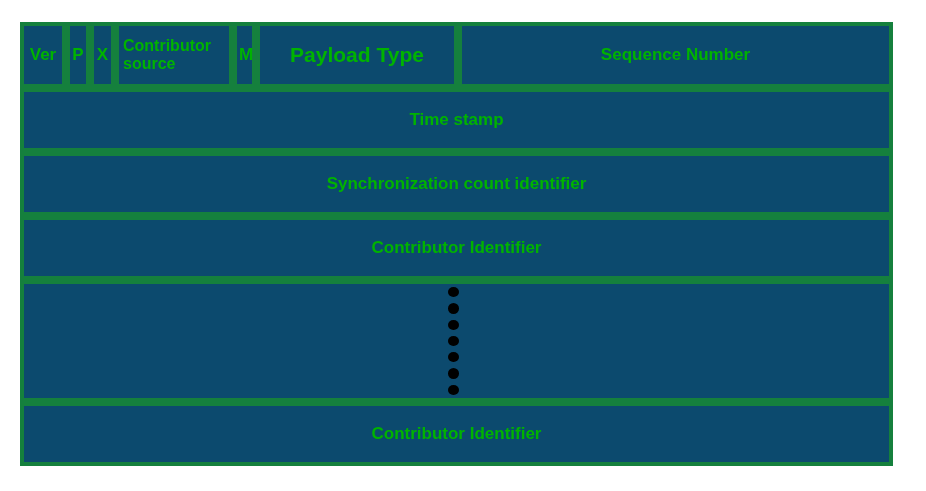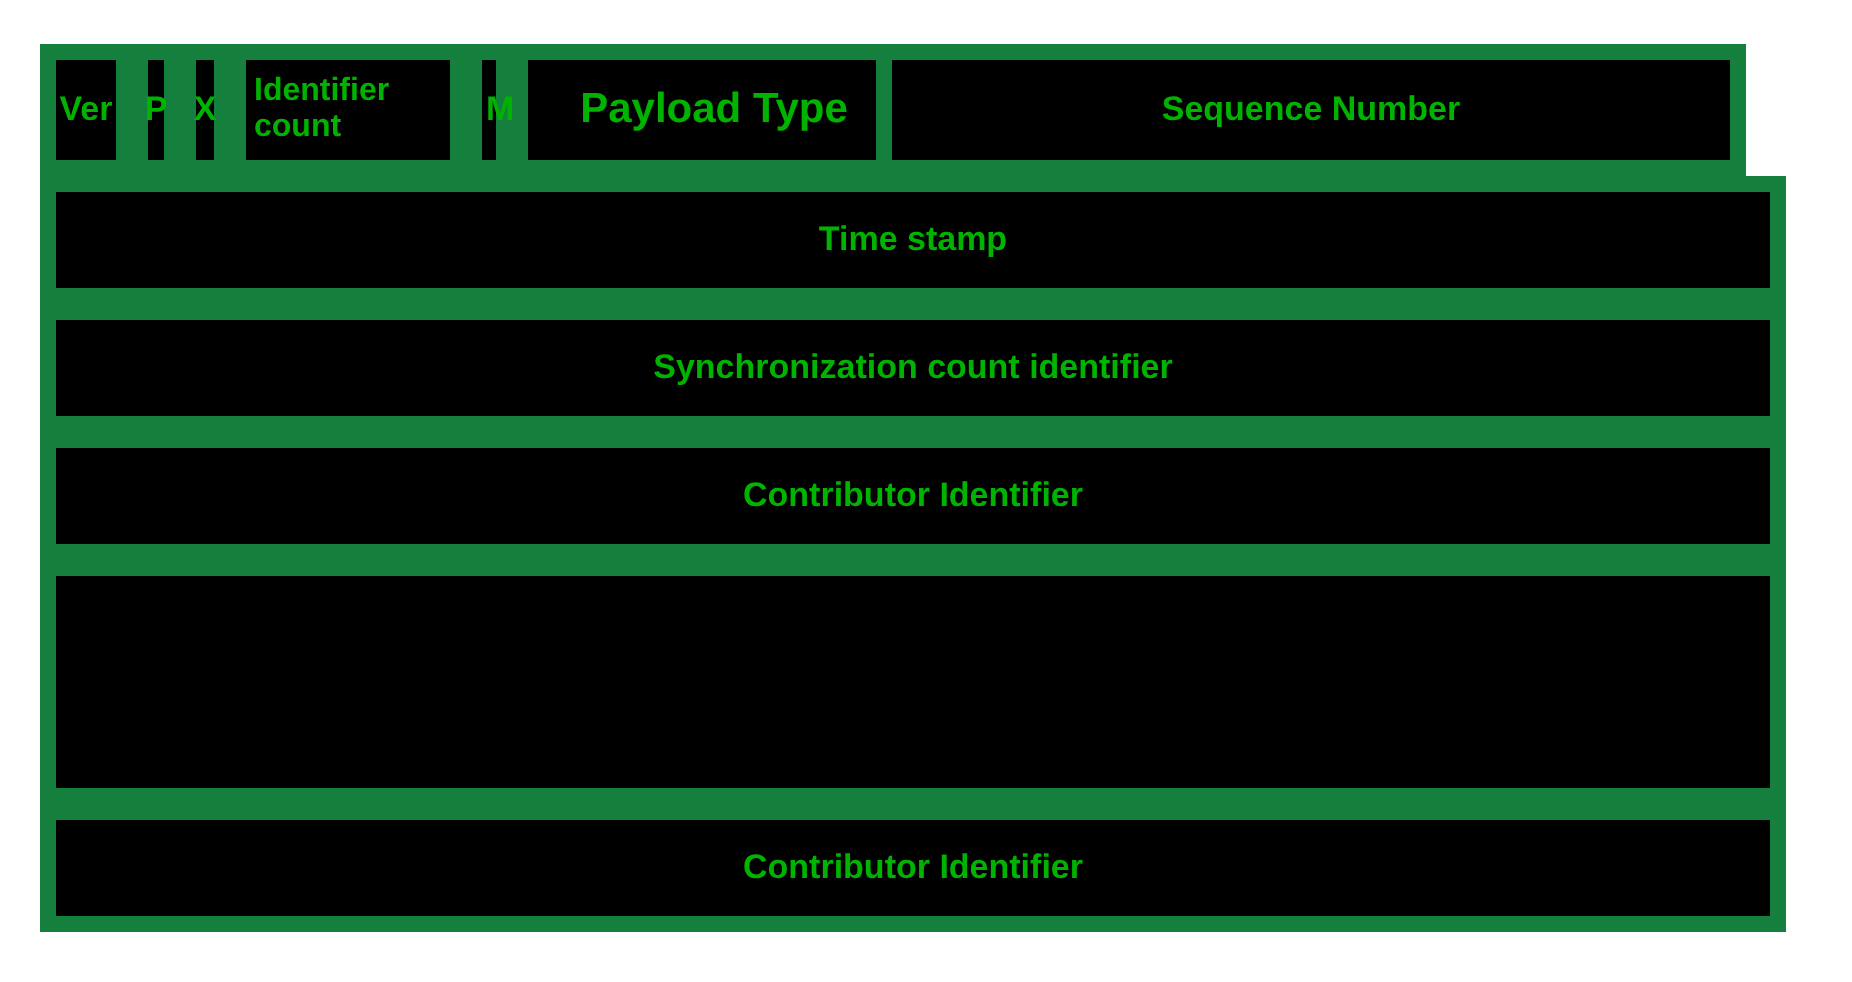--- a/index.html
+++ b/index.html
@@ -19,22 +19,22 @@
     left: 20px;
     top: 22px;
     width: 873px;
     height: 444px;
   }
 
   
   .cell {
     position: absolute;
     box-sizing: border-box;
-    border: 8px solid #15803d;
-    background: #000000;
+    border: 4px solid #15803d;
+    background: #0c4a6e;
     color: #00b300;
     font-weight: bold;
     display: flex;
     align-items: center;
     justify-content: center;
     text-align: center;
     line-height: 1.12;
     overflow: visible;
     white-space: nowrap;
   }
@@ -50,21 +50,21 @@
              white-space: normal;
              padding-left: 4px; }
   .c-cc .wrap {
     width: 124px;
     text-align: left;
     margin-left: 0;
   }
   .c-m     { left: 213px; width: 23px;  font-size: 17px;
              justify-content: flex-start; padding-left: 2px; }
   .c-pt    { left: 236px; width: 202px; font-size: 21px; }
-  .c-seq   { left: 418px; width: 435px; font-size: 17px; }
+  .c-seq   { left: 438px; width: 435px; font-size: 17px; }
 
   
   .full { left: 0px; width: 873px; font-size: 17px; text-align: right; }
 
   .row2 { top: 66px;  height: 64px; }
   .row3 { top: 130px; height: 64px; }
   .row4 { top: 194px; height: 64px; }
   .row5 { top: 258px; height: 122px; }
   .row6 { top: 380px; height: 64px; }
 
@@ -95,21 +95,21 @@
 
 <div id="packet-diagram">
 
   <div class="cell row1 c-ver">Ver</div>
 
   <div class="cell row1 c-p">P</div>
 
   <div class="cell row1 c-x">X</div>
 
   <div class="cell row1 c-cc">
-    <span class="wrap">Identifier count</span>
+    <span class="wrap">Contributor source</span>
   </div>
 
   <div class="cell row1 c-m">M</div>
 
   <div class="cell row1 c-pt">Payload Type</div>
 
   <div class="cell row1 c-seq">Sequence Number</div>
 
   <div class="cell full row2">Time stamp</div>
 

